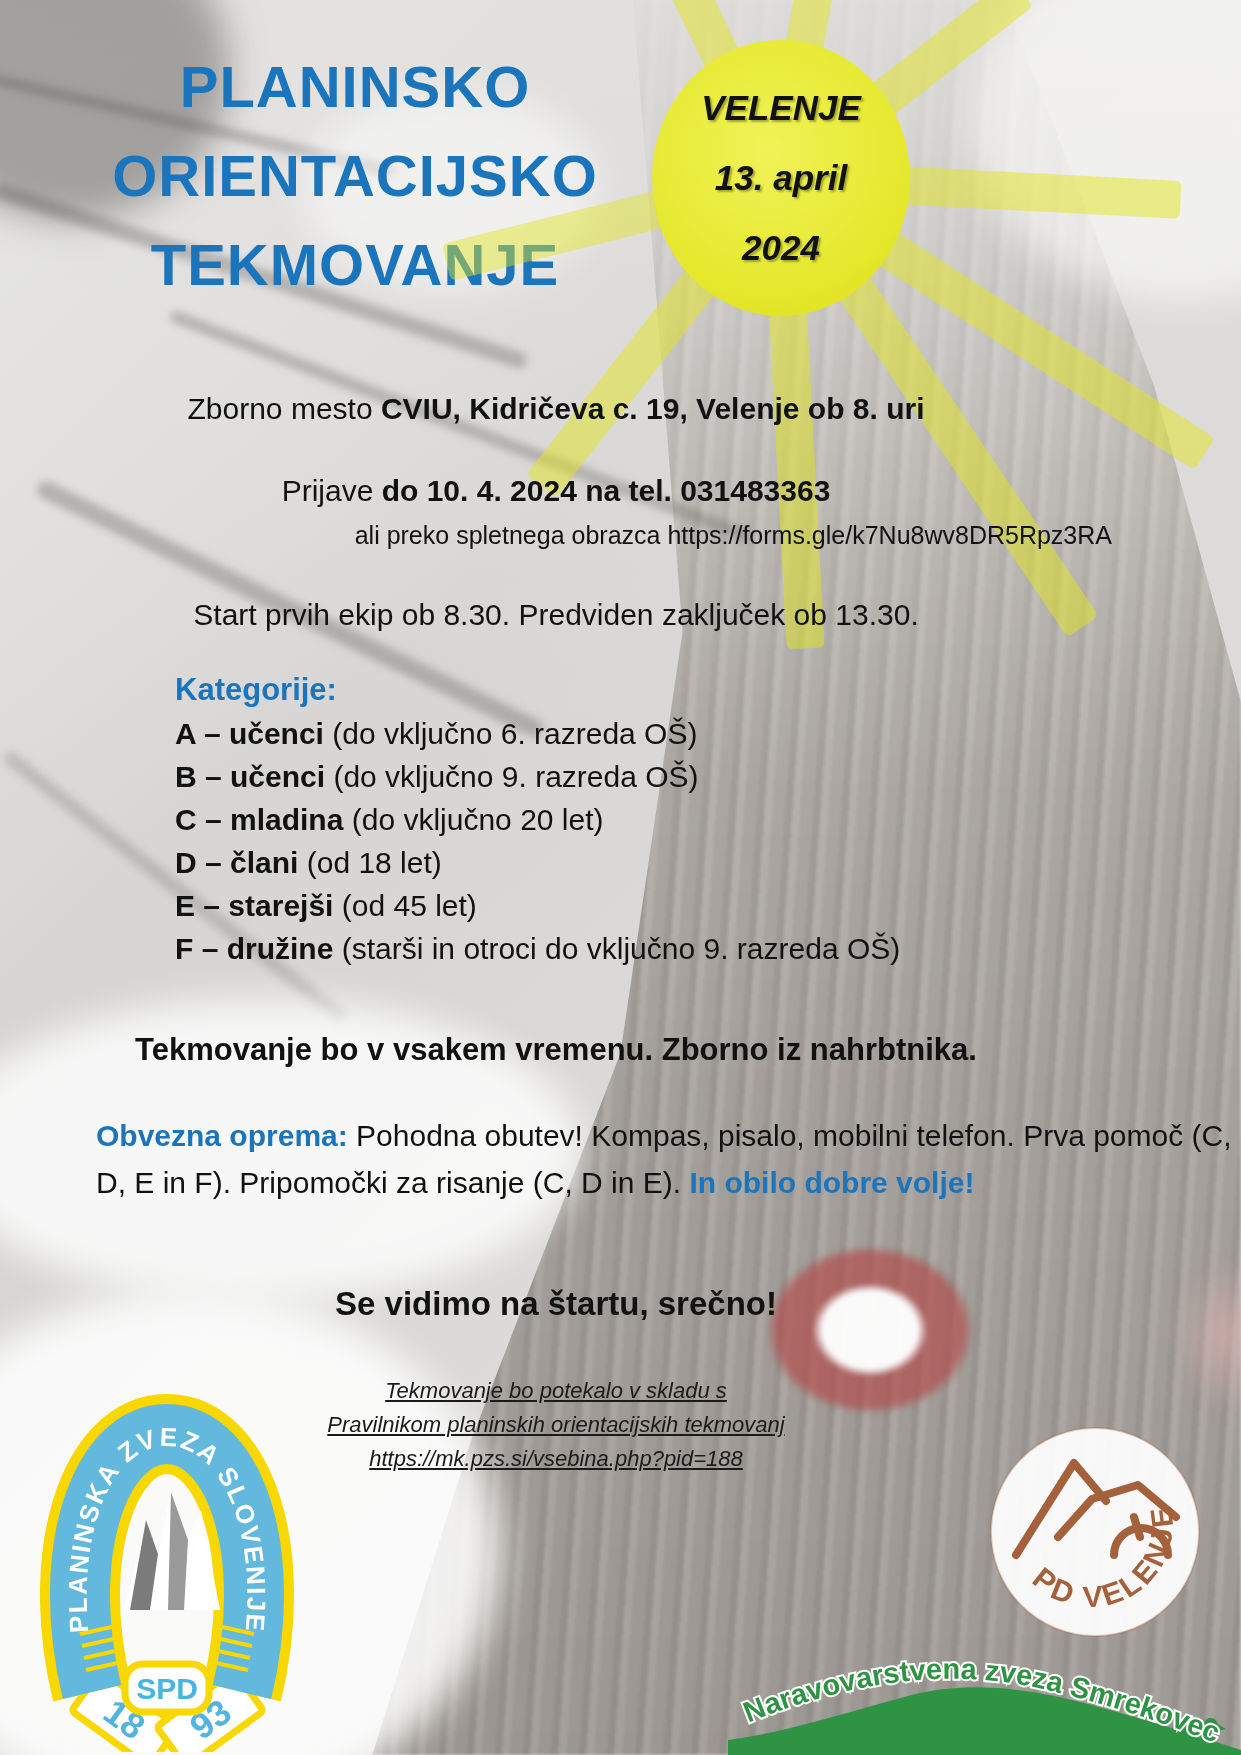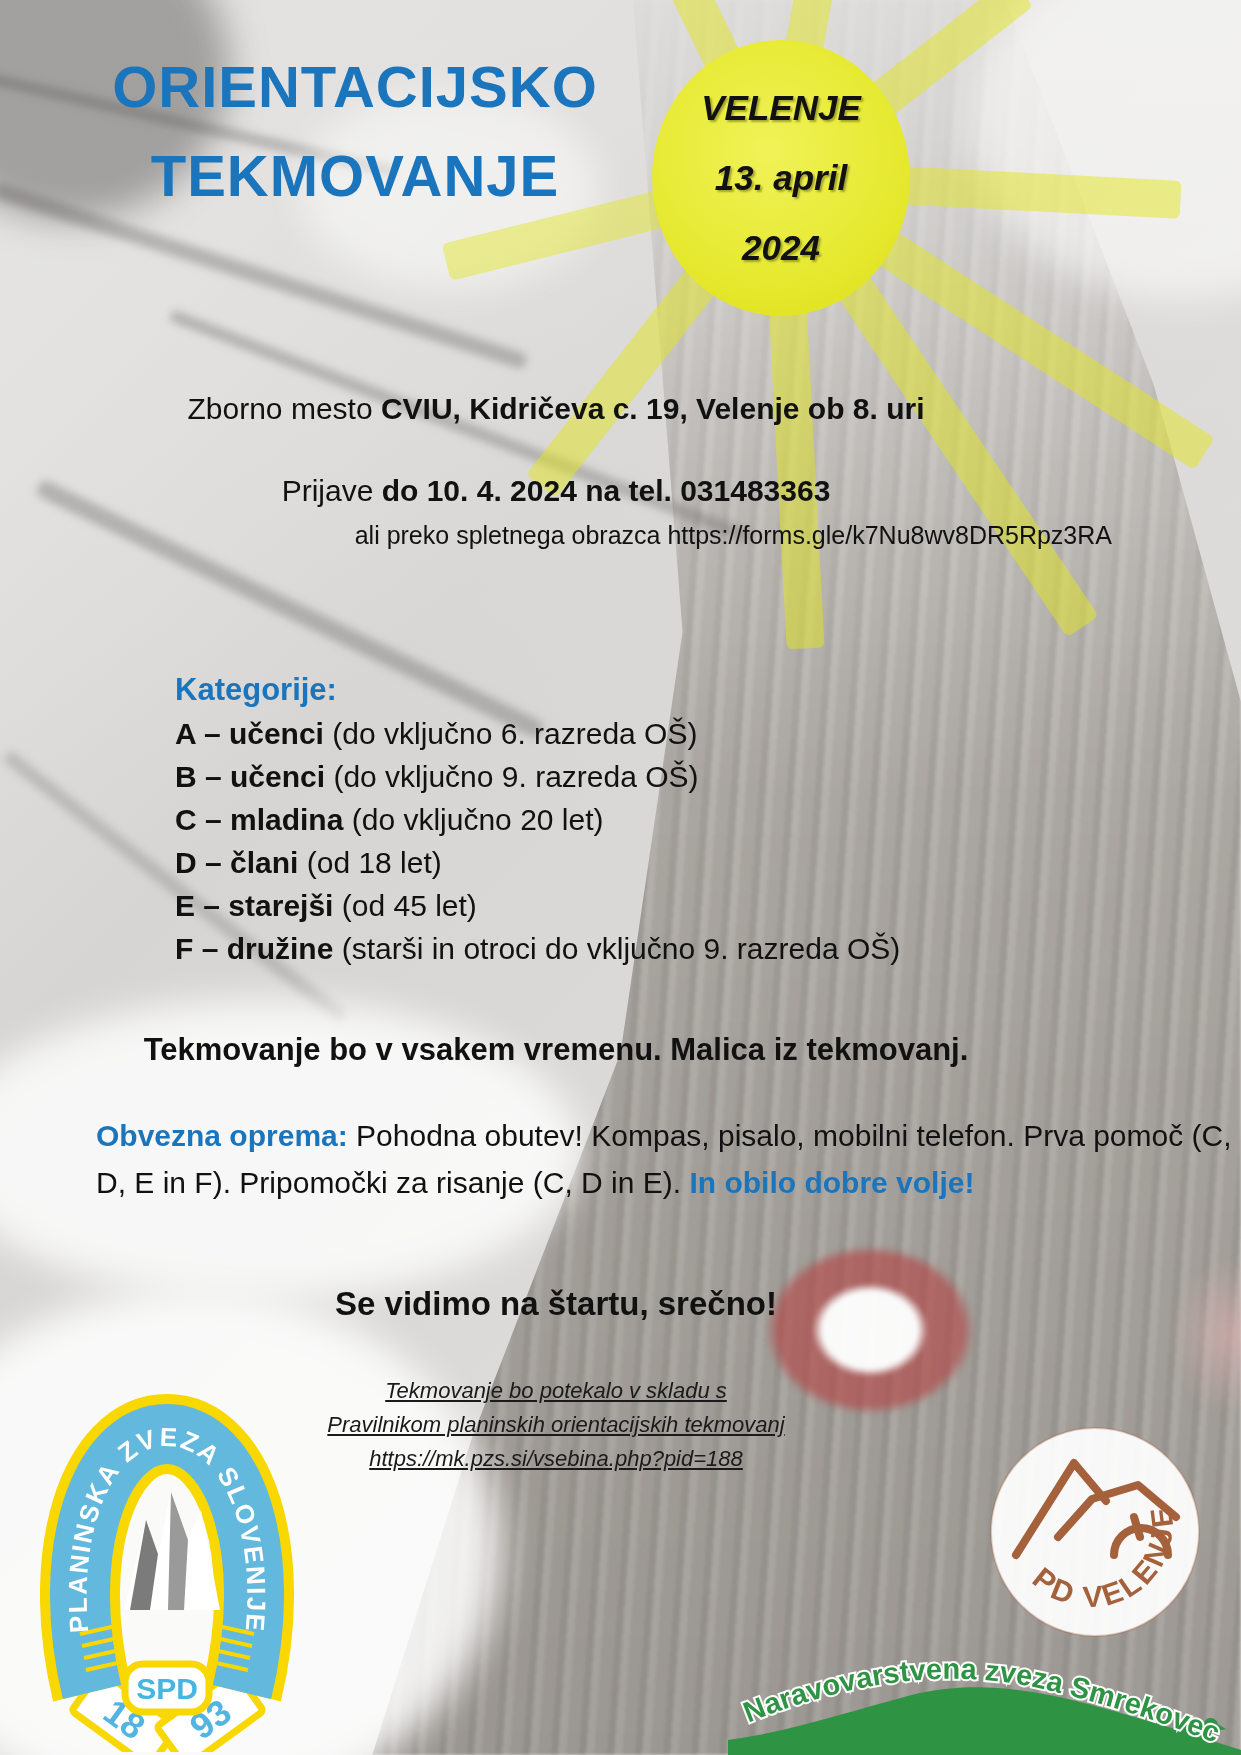--- a/index.html
+++ b/index.html
@@ -103,45 +103,47 @@
   <div class="abs ray" style="width:390px;transform:rotate(128deg);"></div>
   <div class="abs ray ray-over" style="width:345px;transform:rotate(166deg);"></div>
 
   <div class="abs sun">
     <div>VELENJE</div>
     <div>13. april</div>
     <div>2024</div>
   </div>
 
   <div class="abs title">
+    <div>PLANINSKO</div>
     <div>ORIENTACIJSKO</div>
     <div>TEKMOVANJE</div>
   </div>
 
   <div class="abs col line-lg" style="top:392px;">
     <span>Zborno mesto </span><span class="b">CVIU, Kidričeva c. 19, Velenje ob 8. uri</span>
   </div>
 
   <div class="abs col line-lg" style="top:474px;">
     <span>Prijave </span><span class="b">do 10. 4. 2024 na tel. 031483363</span>
   </div>
   <div class="abs col line-md" style="top:521px;text-align:right;">ali preko spletnega obrazca https://forms.gle/k7Nu8wv8DR5Rpz3RA</div>
 
+  <div class="abs col line-lg" style="top:598px;">Start prvih ekip ob 8.30. Predviden zaključek ob 13.30.</div>
 
   <div class="abs cats">
     <div class="h">Kategorije:</div>
     <div class="item"><span class="b">A – učenci</span><span> (do vključno 6. razreda OŠ)</span></div>
     <div class="item"><span class="b">B – učenci</span><span> (do vključno 9. razreda OŠ)</span></div>
     <div class="item"><span class="b">C – mladina</span><span> (do vključno 20 let)</span></div>
     <div class="item"><span class="b">D – člani</span><span> (od 18 let)</span></div>
     <div class="item"><span class="b">E – starejši</span><span> (od 45 let)</span></div>
     <div class="item"><span class="b">F – družine</span><span> (starši in otroci do vključno 9. razreda OŠ)</span></div>
   </div>
 
-  <div class="abs col b blue" style="top:1032px;font-size:31px;">Tekmovanje bo v vsakem vremenu. Malica iz tekmovanj.</div>
+  <div class="abs col b blue" style="top:1032px;font-size:31px;">Tekmovanje bo v vsakem vremenu. Zborno iz nahrbtnika.</div>
 
   <div class="abs equip">
     <span class="b blue">Obvezna oprema:</span><span> Pohodna obutev! Kompas, pisalo, mobilni telefon. Prva pomoč (C, D, E in F). Pripomočki za risanje (C, D in E). </span><span class="b blue">In obilo dobre volje!</span>
   </div>
 
   <div class="abs col b blue" style="top:1285px;font-size:33px;">Se vidimo na štartu, srečno!</div>
 
   <div class="abs rules">
     <div>Tekmovanje bo potekalo v skladu s</div>
     <div>Pravilnikom planinskih orientacijskih tekmovanj</div>

